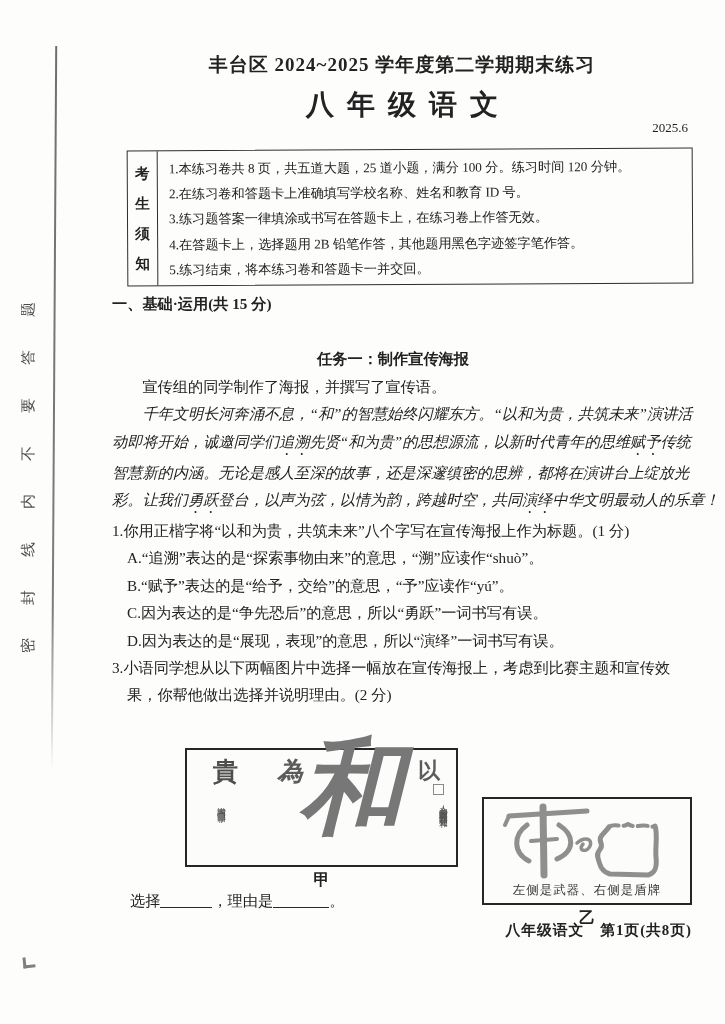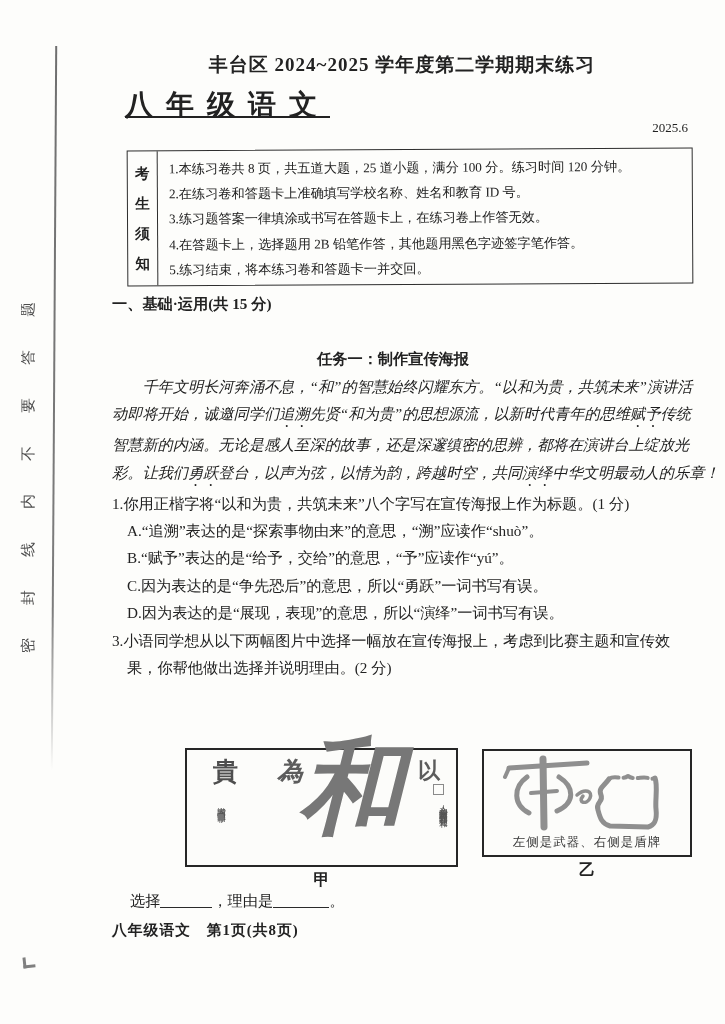--- a/index.html
+++ b/index.html
@@ -25,22 +25,22 @@
     position:absolute; left:23px; top:957px; width:9px; height:8px;
     border-left:3px solid #6b6b6b; border-bottom:3px solid #6b6b6b;
     transform:rotate(-6deg); opacity:.85;
   }
   
   .header-title{
     position:absolute; left:112px; top:52px; width:580px; text-align:center;
     font-size:19px; font-weight:700; letter-spacing:1px;
   }
   .subject-title{
-    position:absolute; left:112px; top:86px; width:580px; 
-    font-size:28px; font-weight:700; letter-spacing:13px; text-indent:13px;text-decoration:underline;
+    position:absolute; left:112px; top:86px; width:580px; text-align:center;
+    font-size:28px; font-weight:700; letter-spacing:13px; text-indent:13px;
   }
   .exam-date{position:absolute; right:37px; top:120px; font-size:13px;}
   
   .notice-box{
     position:absolute; left:127px; top:149px; width:566px; height:136px;
     border:1.6px solid #2e2e2e; display:flex; transform:rotate(-0.3deg);
     background:#fdfdfb; box-sizing:border-box;
   }
   .notice-label{
     width:29px; border-right:1.6px solid #2e2e2e; display:flex;
@@ -64,21 +64,21 @@
     -webkit-text-emphasis:filled dot #222; -webkit-text-emphasis-position:under right;
     text-emphasis:filled dot #222; text-emphasis-position:under right;
   }
   
   .fig-jia{position:absolute; left:185px; top:748px; width:273px;}
   .fig-yi{position:absolute; left:482px; top:749px; width:210px;}
   .fig-box{
     position:relative; border:2px solid #262626; background:#fcfcfa; box-sizing:border-box;
   }
   .fig-jia .fig-box{height:119px;}
-  .fig-yi .fig-box{height:108px;}
+  .fig-yi .fig-box{height:108px;margin-top:48px;}
   .fig-label{text-align:center; font-size:16px; margin-top:3px; font-weight:600;}
   
   .jia-gui{position:absolute; left:26px; top:5px; font-size:25px; font-weight:700; color:#4e4e4e;}
   .jia-wei{position:absolute; left:90px; top:4px; font-size:26px; font-weight:700; font-style:italic; color:#5c5c5c;}
   .jia-he{
     position:absolute; left:112px; top:-14px; font-size:104px; line-height:1;
     font-weight:700; font-style:italic; color:#777; letter-spacing:0;
   }
   .jia-yi{position:absolute; right:16px; top:6px; font-size:22px; font-weight:700; color:#5c5c5c;}
   .jia-seal{position:absolute; right:12px; top:34px; width:9px; height:9px; border:1px solid #8a8a8a;}
@@ -91,21 +91,21 @@
   .yi-svg{display:block; margin:4px auto 0 auto;}
   .yi-caption{
     position:absolute; left:0; bottom:4px; width:100%; text-align:center;
     font-size:12.5px; color:#3a3a3a; letter-spacing:1px;
   }
   
   .answer-line{position:absolute; left:130px; top:891px; font-size:15.2px;text-align:right;}
   .blank{display:inline-block; border-bottom:1.4px solid #2a2a2a; height:15px; vertical-align:-2px;}
   .blank1{width:52px;} .blank2{width:56px;}
   .page-footer{
-    position:absolute; left:112px; top:921px; width:580px; text-align:left;
+    position:absolute; left:112px; top:921px; width:580px; text-align:right;
     font-size:14.8px; font-weight:600; letter-spacing:1px;
   }
 </style>
 </head>
 <body>
 
 <div class="page">
 
   <div class="seal-line"></div>
   <div class="seal-text">
@@ -136,20 +136,21 @@
       <div>2.在练习卷和答题卡上准确填写学校名称、姓名和教育 ID 号。</div>
       <div>3.练习题答案一律填涂或书写在答题卡上，在练习卷上作答无效。</div>
       <div>4.在答题卡上，选择题用 2B 铅笔作答，其他题用黑色字迹签字笔作答。</div>
       <div>5.练习结束，将本练习卷和答题卡一并交回。</div>
     </div>
   </div>
 
   <div class="content">
     <div class="bold">一、基础·运用(共 15 分)</div>
     <div class="bold center">任务一：制作宣传海报</div>
+    <div class="indent">宣传组的同学制作了海报，并撰写了宣传语。</div>
 
     <div class="kaiti indent">千年文明长河奔涌不息，“和”的智慧始终闪耀东方。“以和为贵，共筑未来”演讲活</div>
     <div class="kaiti"><span>动即将开始，诚邀同学们</span><span class="emph">追溯</span><span>先贤“和为贵”的思想源流，以新时代青年的思维</span><span class="emph">赋予</span><span>传统</span></div>
     <div class="kaiti">智慧新的内涵。无论是感人至深的故事，还是深邃缜密的思辨，都将在演讲台上绽放光</div>
     <div class="kaiti"><span>彩。让我们</span><span class="emph">勇跃</span><span>登台，以声为弦，以情为韵，跨越时空，共同</span><span class="emph">演绎</span><span>中华文明最动人的乐章！</span></div>
 
     <div>1.你用正楷字将“以和为贵，共筑未来”八个字写在宣传海报上作为标题。(1 分)</div>
     <div class="opt">A.“追溯”表达的是“探索事物由来”的意思，“溯”应读作“shuò”。</div>
     <div class="opt">B.“赋予”表达的是“给予，交给”的意思，“予”应读作“yú”。</div>
     <div class="opt">C.因为表达的是“争先恐后”的意思，所以“勇跃”一词书写有误。</div>

